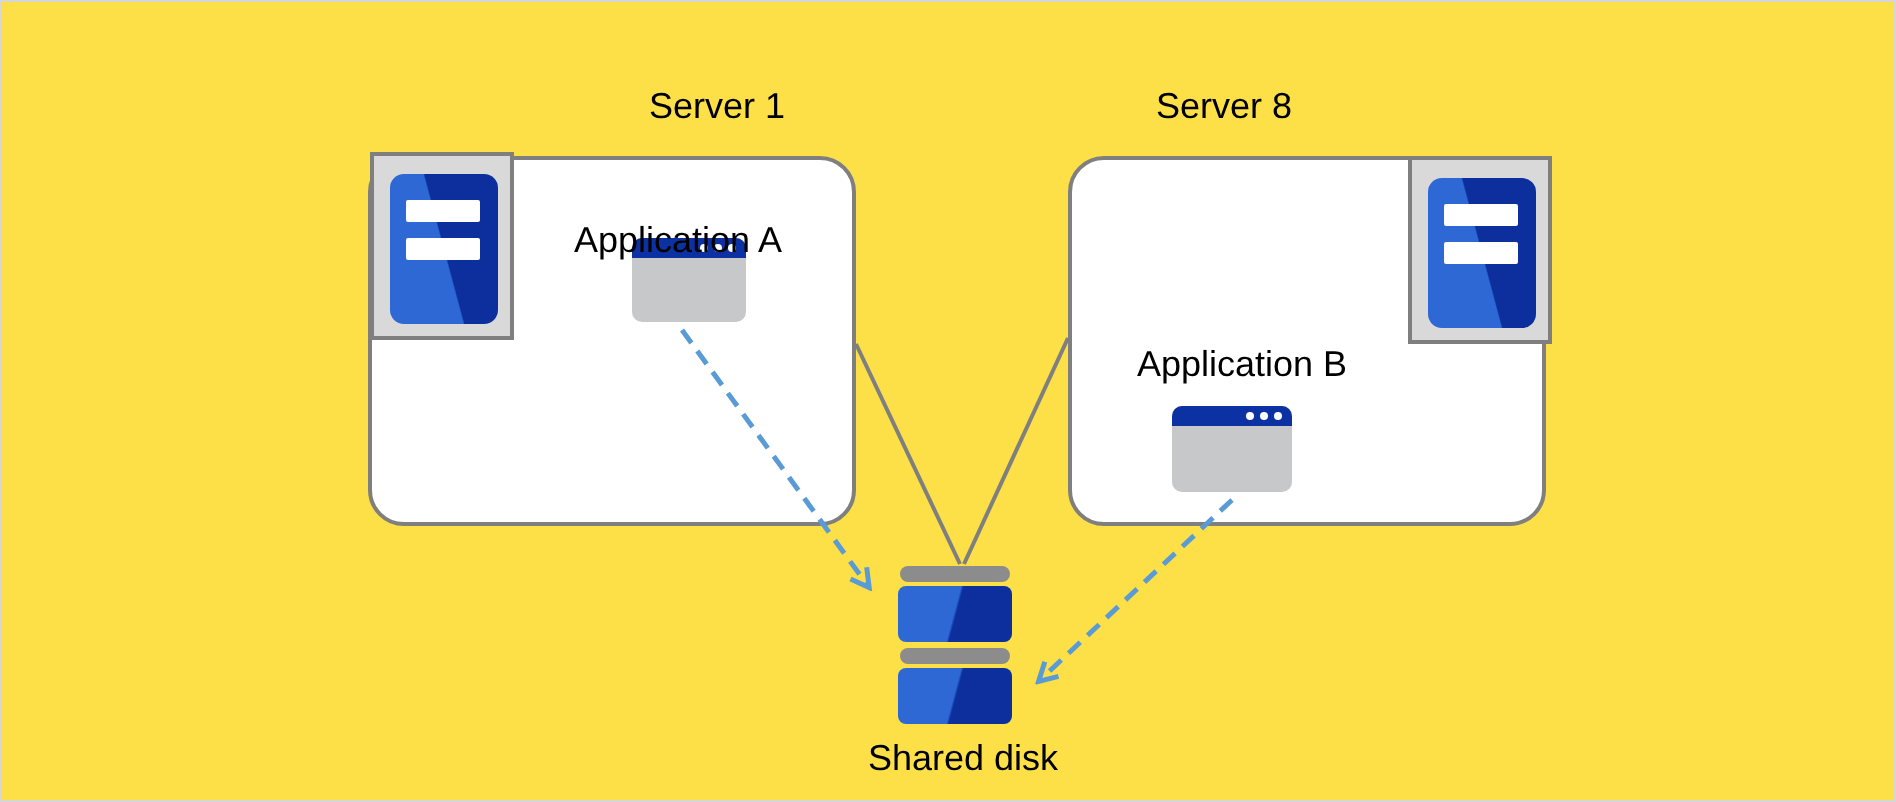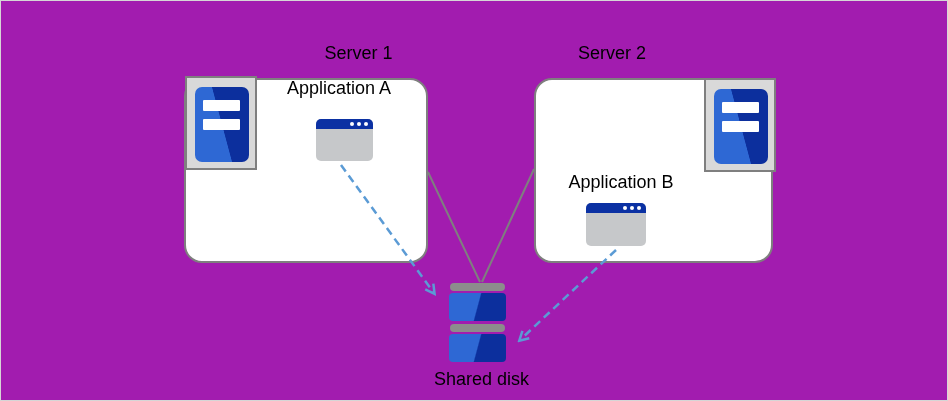--- a/index.html
+++ b/index.html
@@ -1,18 +1,18 @@
 <!DOCTYPE html>
 <html style="--page-border: #d6d6d6; --box-border: #7f7f7f; --line-gray: #7f7f7f; --arrow-blue: #5b9bd5; --icon-bg-gray: #d9d9d9; --tower-blue-light: #2e68d4; --tower-blue-dark: #0c2f9d; --app-body-gray: #c6c8ca; --app-titlebar-blue: #0b31a3; --disk-cap-gray: #8c8c8c; --text-color: #000000;"><head>
 <meta charset="utf-8">
 <style>
   html,body { margin:0; padding:0; background:#fff; }
   .canvas {
     position:relative; width:948px; height:401px; box-sizing:border-box;
-    background:#a21caf; border:1px solid var(--page-border,#d6d6d6);
+    background:#fde047; border:1px solid var(--page-border,#d6d6d6);
     font-family:"Liberation Sans", sans-serif; overflow:hidden;
   }
   .label {
     position:absolute; font-size:18px; line-height:22px; color:var(--text-color,#000);
     text-align:center; white-space:nowrap; z-index:4;
   }
   .server-box {
     position:absolute; box-sizing:border-box; border:2px solid var(--box-border,#7f7f7f);
     border-radius:18px; background:#fff; z-index:1;
   }
@@ -56,42 +56,42 @@
   }
   .cap-1 { top:0; } .cap-2 { top:41px; }
   .disk-box {
     position:absolute; left:0; width:57px; height:28px; border-radius:4px;
     background:linear-gradient(105deg, var(--tower-blue-light,#2e68d4) 49%, var(--tower-blue-dark,#0c2f9d) 51%);
   }
   .dbox-1 { top:10px; } .dbox-2 { top:51px; }
 
   #label-server1 { left:300px; top:41px; width:115px; }
   #label-server2 { left:561px; top:41px; width:100px; }
-  #label-app-a   { left:278px; top:76px; width:120px; }
+  #label-app-a   { left:278px; top:108px; width:120px; }
   #label-app-b   { left:553px; top:170px; width:134px; }
   #label-disk    { left:418px; top:367px; width:125px; }
 
   svg.overlay { position:absolute; left:0; top:0; z-index:3; pointer-events:none; }
   .gray-line { stroke:var(--line-gray,#7f7f7f); stroke-width:2; fill:none; }
   .blue-dash {
     stroke:var(--arrow-blue,#5b9bd5); stroke-width:2.5; fill:none;
     stroke-dasharray:8 5; marker-end:url(#arrowhead);
   }
   .arrowhead-glyph { stroke:var(--arrow-blue,#5b9bd5); stroke-width:2.5; fill:none; }
 </style>
 </head>
 <body>
 
 <div class="canvas">
 
   <div class="server-box" id="server1-box"></div>
   <div class="server-box" id="server2-box"></div>
 
   <div class="label" id="label-server1">Server 1</div>
-  <div class="label" id="label-server2">Server 2</div>
+  <div class="label" id="label-server2">Server 8</div>
   <div class="label" id="label-app-a">Application A</div>
   <div class="label" id="label-disk">Shared disk</div>
   <div class="label" id="label-app-b">Application B</div>
 
   <div class="tower-frame" id="tower1">
     <div class="tower-body">
       <div class="tower-slot slot-1"></div>
       <div class="tower-slot slot-2"></div>
     </div>
   </div>

